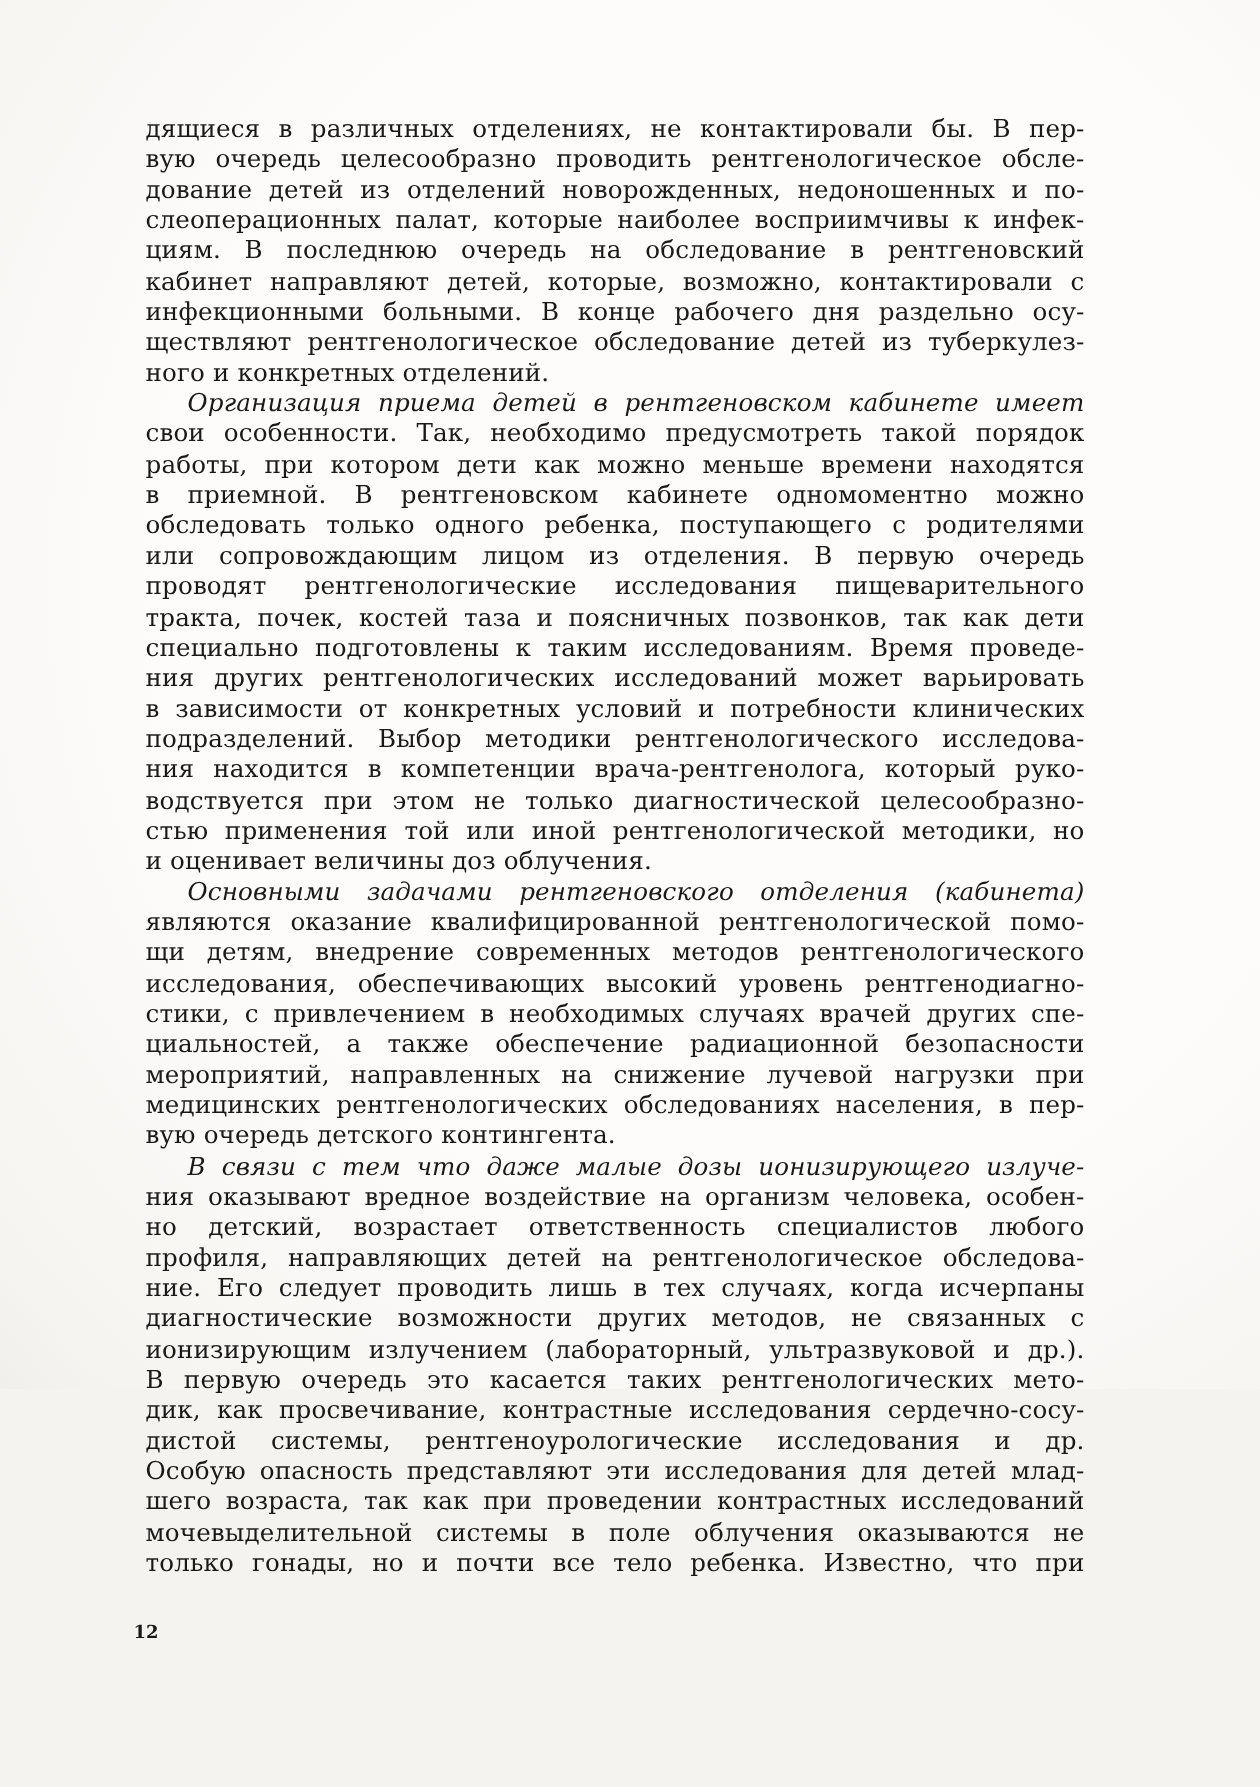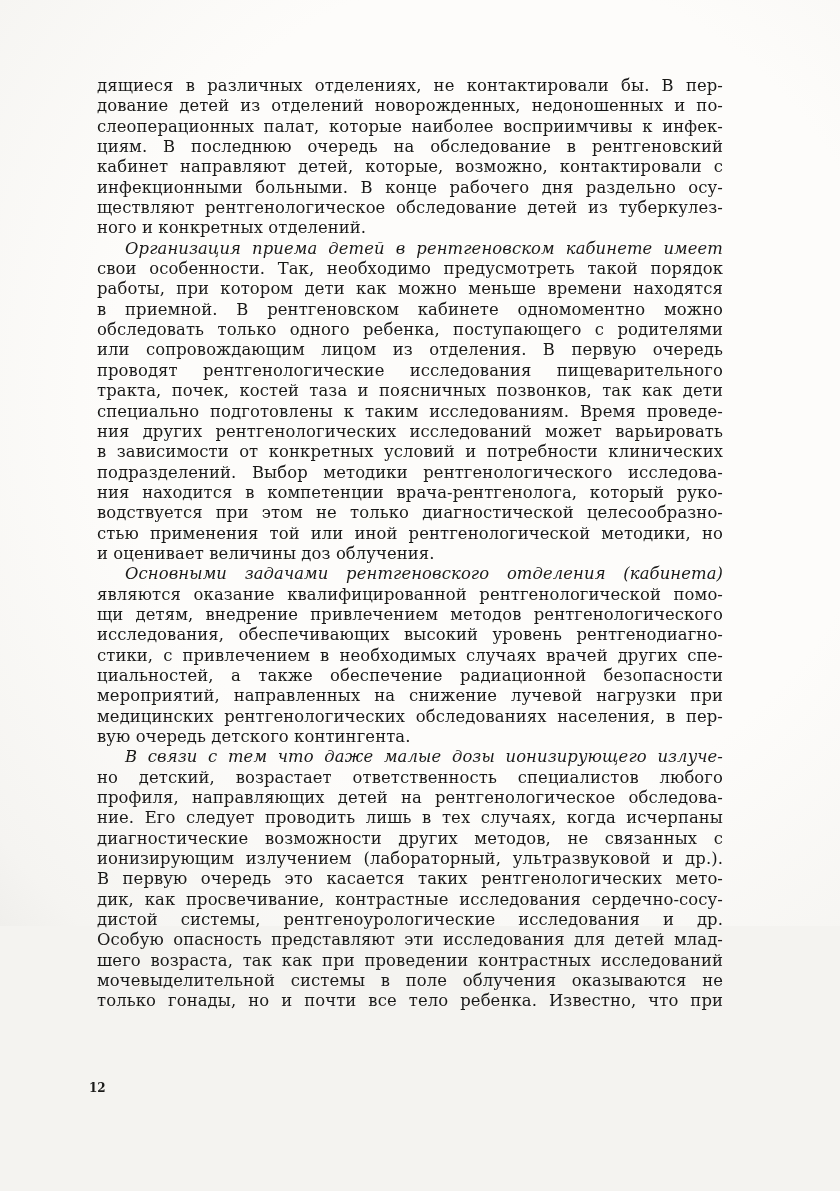--- a/index.html
+++ b/index.html
@@ -58,20 +58,21 @@
     color: #191918;
   }
 </style>
 </head>
 <body>
 
 <div class="scan-page">
   <div class="text-block">
       <div class="para">
         <div class="line">дящиеся в различных отделениях, не контактировали бы. В пер-</div>
+        <div class="line">вую очередь целесообразно проводить рентгенологическое обсле-</div>
         <div class="line">дование детей из отделений новорожденных, недоношенных и по-</div>
         <div class="line">слеоперационных палат, которые наиболее восприимчивы к инфек-</div>
         <div class="line">циям. В последнюю очередь на обследование в рентгеновский</div>
         <div class="line">кабинет направляют детей, которые, возможно, контактировали с</div>
         <div class="line">инфекционными больными. В конце рабочего дня раздельно осу-</div>
         <div class="line">ществляют рентгенологическое обследование детей из туберкулез-</div>
         <div class="line no-stretch">ного и конкретных отделений.</div>
       </div>
       <div class="para indent">
         <div class="line">Организация приема детей в рентгеновском кабинете имеет</div>
@@ -87,30 +88,31 @@
         <div class="line">в зависимости от конкретных условий и потребности клинических</div>
         <div class="line">подразделений. Выбор методики рентгенологического исследова-</div>
         <div class="line">ния находится в компетенции врача-рентгенолога, который руко-</div>
         <div class="line">водствуется при этом не только диагностической целесообразно-</div>
         <div class="line">стью применения той или иной рентгенологической методики, но</div>
         <div class="line no-stretch">и оценивает величины доз облучения.</div>
       </div>
       <div class="para indent">
         <div class="line">Основными задачами рентгеновского отделения (кабинета)</div>
         <div class="line">являются оказание квалифицированной рентгенологической помо-</div>
-        <div class="line">щи детям, внедрение привлечением методов рентгенологического</div>
+        <div class="line">щи детям, внедрение современных методов рентгенологического</div>
         <div class="line">исследования, обеспечивающих высокий уровень рентгенодиагно-</div>
         <div class="line">стики, с привлечением в необходимых случаях врачей других спе-</div>
         <div class="line">циальностей, а также обеспечение радиационной безопасности</div>
         <div class="line">мероприятий, направленных на снижение лучевой нагрузки при</div>
         <div class="line">медицинских рентгенологических обследованиях населения, в пер-</div>
         <div class="line no-stretch">вую очередь детского контингента.</div>
       </div>
       <div class="para indent">
         <div class="line">В связи с тем что даже малые дозы ионизирующего излуче-</div>
+        <div class="line">ния оказывают вредное воздействие на организм человека, особен-</div>
         <div class="line">но детский, возрастает ответственность специалистов любого</div>
         <div class="line">профиля, направляющих детей на рентгенологическое обследова-</div>
         <div class="line">ние. Его следует проводить лишь в тех случаях, когда исчерпаны</div>
         <div class="line">диагностические возможности других методов, не связанных с</div>
         <div class="line">ионизирующим излучением (лабораторный, ультразвуковой и др.).</div>
         <div class="line">В первую очередь это касается таких рентгенологических мето-</div>
         <div class="line">дик, как просвечивание, контрастные исследования сердечно-сосу-</div>
         <div class="line">дистой системы, рентгеноурологические исследования и др.</div>
         <div class="line">Особую опасность представляют эти исследования для детей млад-</div>
         <div class="line">шего возраста, так как при проведении контрастных исследований</div>

